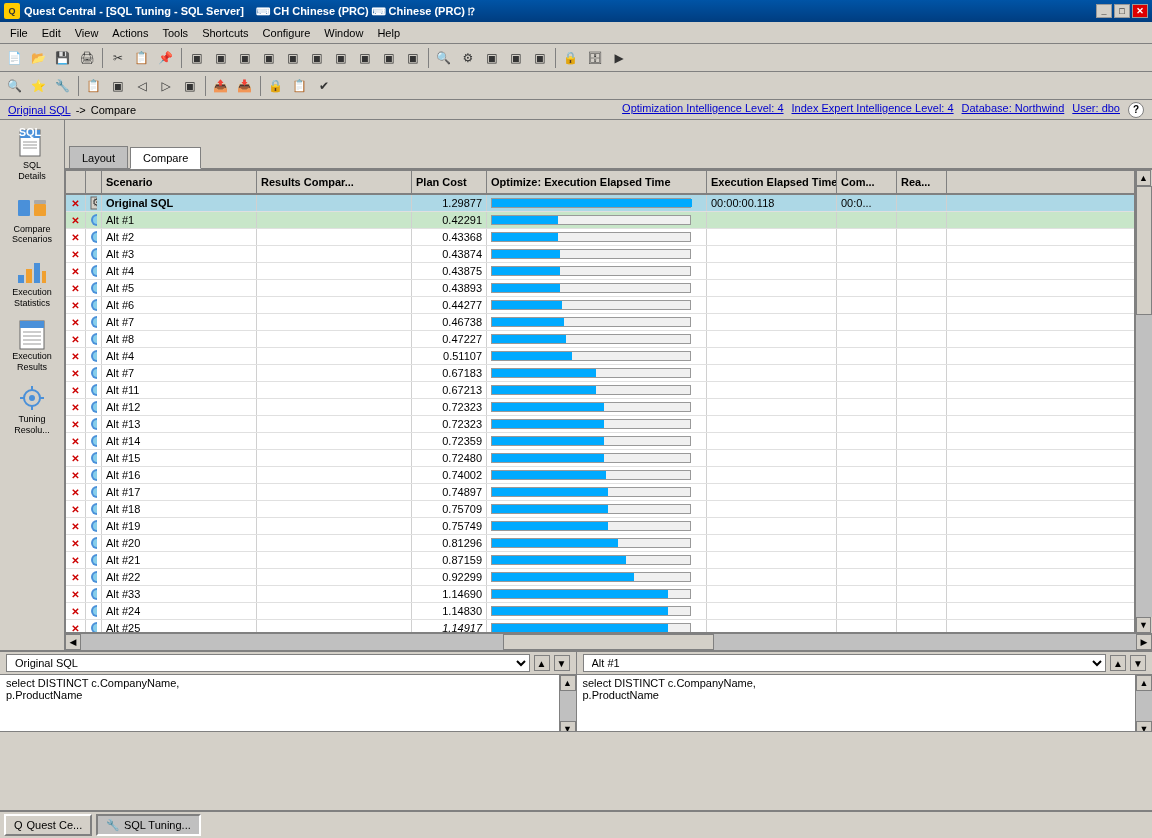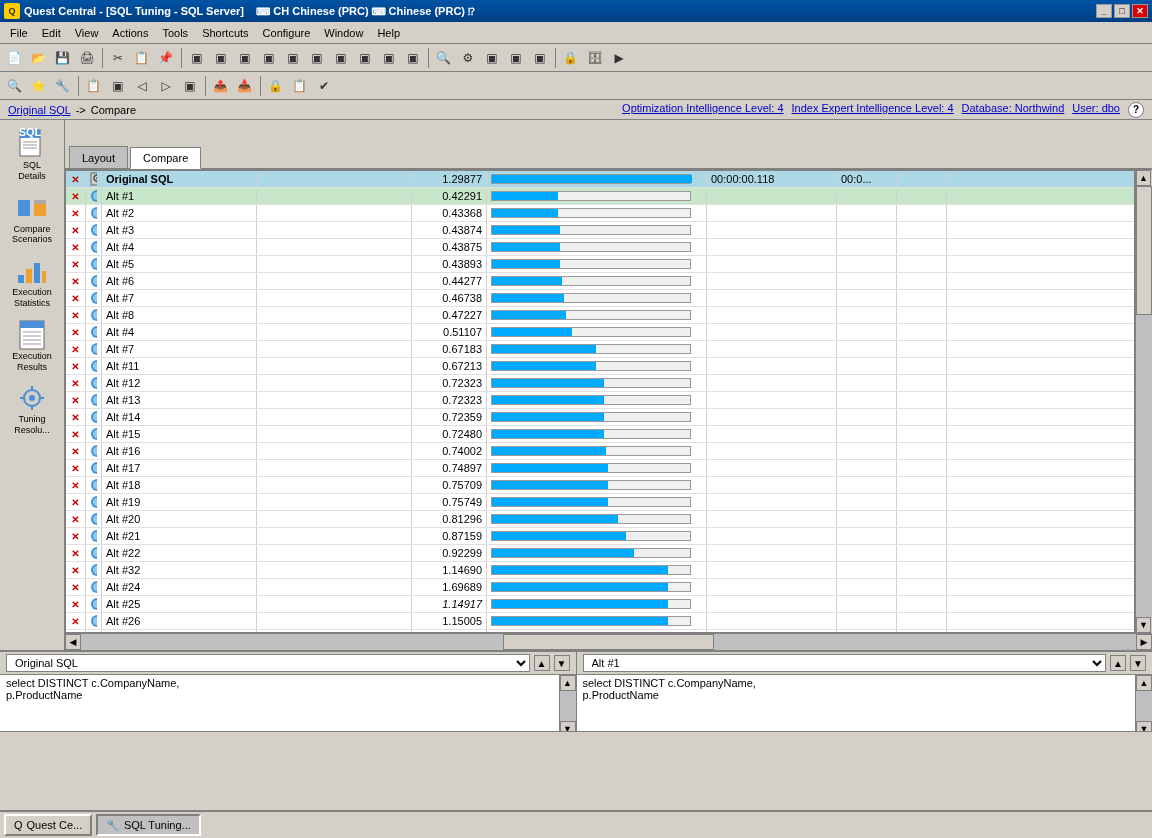--- a/index.html
+++ b/index.html
@@ -485,20 +485,31 @@
   <div class="tab-area">
 
     <div class="tabs">
       <div class="tab">Layout</div>
       <div class="tab active">Compare</div>
     </div>
 
     <div style="display:flex; flex:1; overflow:hidden;">
       <div class="table-container">
 
+        <div class="table-header">
+          <div class="col-header cell-check"></div>
+          <div class="col-header cell-icon"></div>
+          <div class="col-header col-scenario-w">Scenario</div>
+          <div class="col-header col-results-w">Results Compar...</div>
+          <div class="col-header col-plan-w">Plan Cost</div>
+          <div class="col-header col-opt-w">Optimize: Execution Elapsed Time</div>
+          <div class="col-header col-elapsed-w sortable">Execution Elapsed Time </div>
+          <div class="col-header col-com-w">Com...</div>
+          <div class="col-header col-rea-w">Rea...</div>
+        </div>
 
         <div class="table-body" id="table-body">
         <div class="table-row" style="background: rgb(173, 216, 230);">
               <div class="table-cell cell-check">
                 <span style="color:#cc0000;font-weight:bold;font-size:10px;">✕</span>
               </div>
               <div class="table-cell cell-icon">
                 <svg width="14" height="14">
                   <rect x="1" y="1" width="12" height="12" fill="#d4d0c8" stroke="#666" stroke-width="1"></rect>
                   <text x="7" y="10" text-anchor="middle" font-size="8" fill="#333">⚙</text>
@@ -1003,21 +1014,21 @@
             <div class="table-row">
               <div class="table-cell cell-check">
                 <span style="color:#cc0000;font-weight:bold;font-size:10px;">✕</span>
               </div>
               <div class="table-cell cell-icon">
                 <svg width="14" height="14">
                   <circle cx="7" cy="7" r="6" fill="#4a90d9"></circle>
                   <circle cx="7" cy="7" r="4" fill="#87ceeb"></circle>
                 </svg>
               </div>
-              <div class="table-cell col-scenario-w">Alt #32</div>
+              <div class="table-cell col-scenario-w">Alt #33</div>
               <div class="table-cell col-results-w"></div>
               <div class="table-cell col-plan-w" style="justify-content: flex-end;">1.14690</div>
               <div class="table-cell col-opt-w">
                 <div style="width:200px;height:10px;background:#f0f0f0;border:1px solid #999;">
                   <div style="width:176px;height:100%;background:#00aaff;"></div>
                 </div>
               </div>
               <div class="table-cell col-elapsed-w"></div>
               <div class="table-cell col-com-w"></div>
               <div class="table-cell col-rea-w"></div>
@@ -1027,21 +1038,21 @@
                 <span style="color:#cc0000;font-weight:bold;font-size:10px;">✕</span>
               </div>
               <div class="table-cell cell-icon">
                 <svg width="14" height="14">
                   <circle cx="7" cy="7" r="6" fill="#4a90d9"></circle>
                   <circle cx="7" cy="7" r="4" fill="#87ceeb"></circle>
                 </svg>
               </div>
               <div class="table-cell col-scenario-w">Alt #24</div>
               <div class="table-cell col-results-w"></div>
-              <div class="table-cell col-plan-w" style="justify-content: flex-end;">1.69689</div>
+              <div class="table-cell col-plan-w" style="justify-content: flex-end;">1.14830</div>
               <div class="table-cell col-opt-w">
                 <div style="width:200px;height:10px;background:#f0f0f0;border:1px solid #999;">
                   <div style="width:176px;height:100%;background:#00aaff;"></div>
                 </div>
               </div>
               <div class="table-cell col-elapsed-w"></div>
               <div class="table-cell col-com-w"></div>
               <div class="table-cell col-rea-w"></div>
             </div>
             <div class="table-row">

